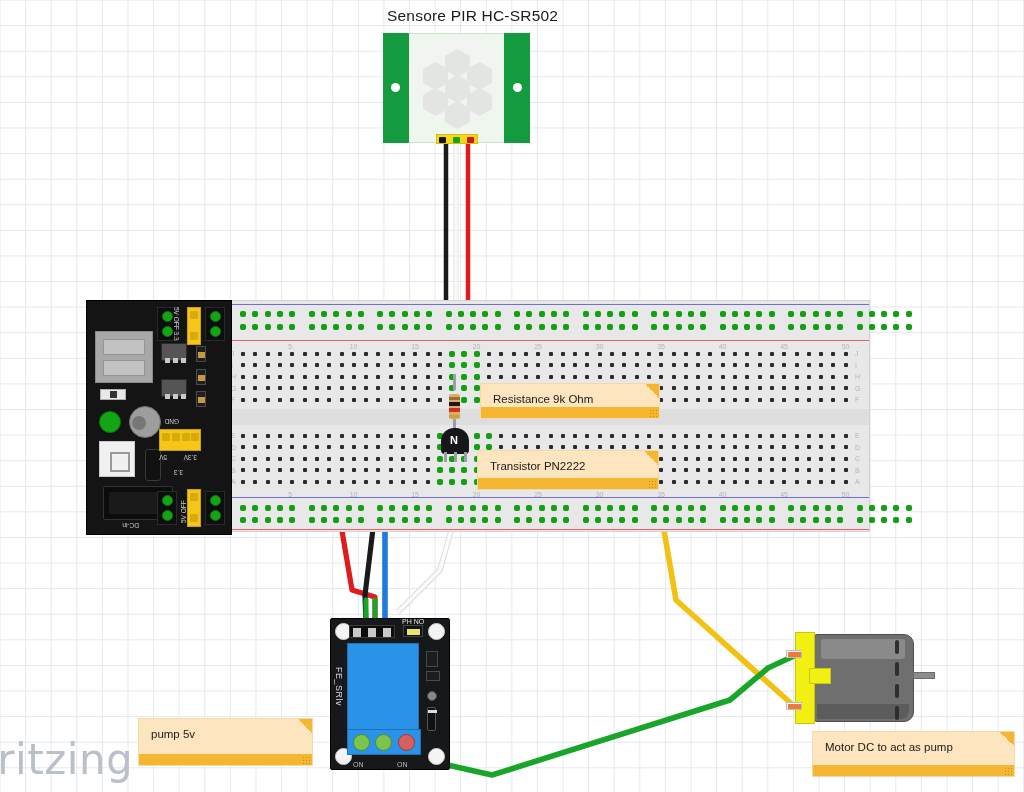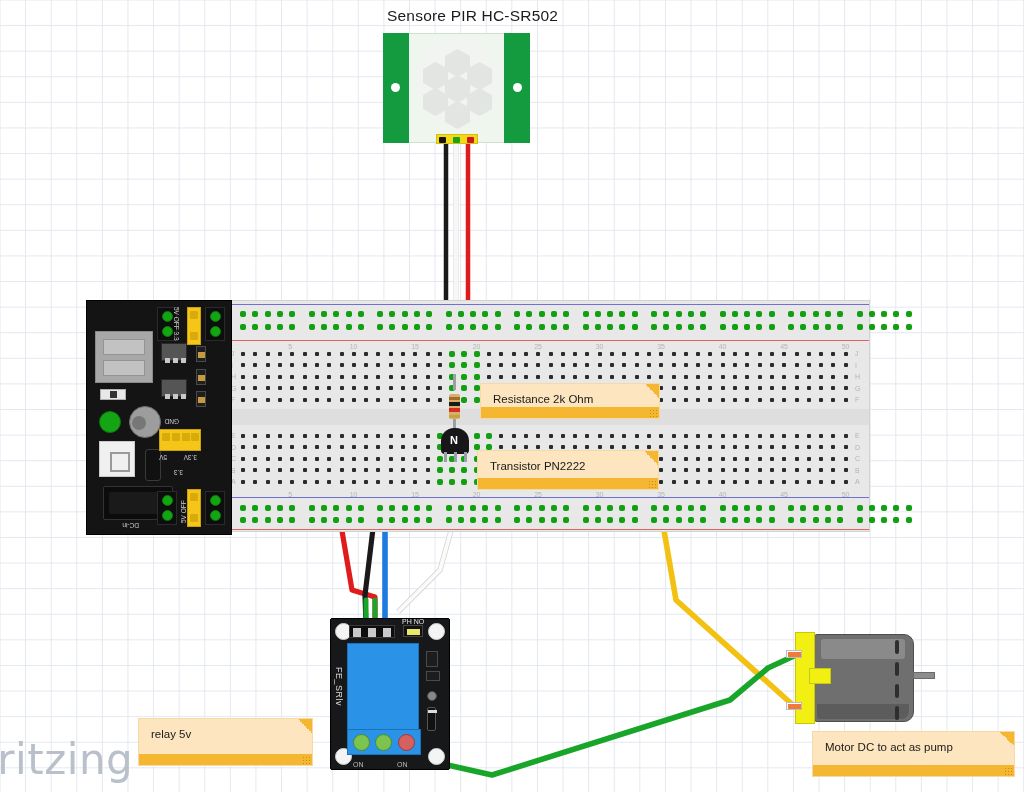--- a/index.html
+++ b/index.html
@@ -2526,33 +2526,33 @@
     <div class="mt-lug" style="top:18px;">
         <i></i>
       </div>
     <div class="mt-lug" style="top:70px;">
         <i></i>
       </div>
   </div>
 
   <div id="notes-layer">
       <div class="note" style="left: 480px; top: 383px; width: 180px; height: 36px;">
-        <div class="txt">Resistance 2k Ohm</div>
+        <div class="txt">Resistance 9k Ohm</div>
         <div class="bar"></div>
         <div class="fold"></div>
         <div class="grip"></div>
       </div>
       <div class="note" style="left: 477px; top: 450px; width: 182px; height: 40px;">
         <div class="txt">Transistor PN2222</div>
         <div class="bar"></div>
         <div class="fold"></div>
         <div class="grip"></div>
       </div>
       <div class="note" style="left: 138px; top: 718px; width: 175px; height: 48px;">
-        <div class="txt">relay 5v</div>
+        <div class="txt">pump 5v</div>
         <div class="bar"></div>
         <div class="fold"></div>
         <div class="grip"></div>
       </div>
       <div class="note" style="left: 812px; top: 731px; width: 203px; height: 46px;">
         <div class="txt">Motor DC to act as pump</div>
         <div class="bar"></div>
         <div class="fold"></div>
         <div class="grip"></div>
       </div>

